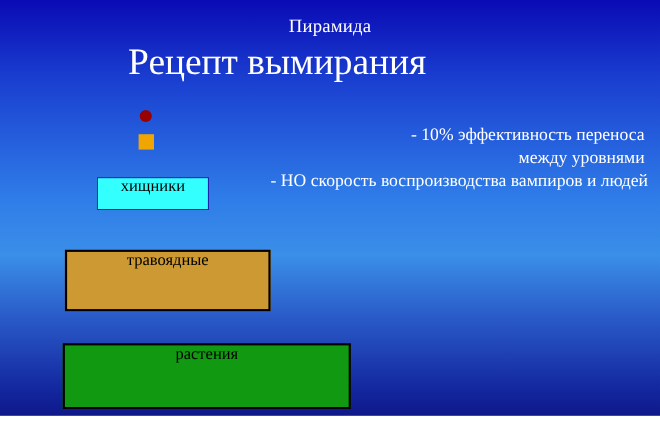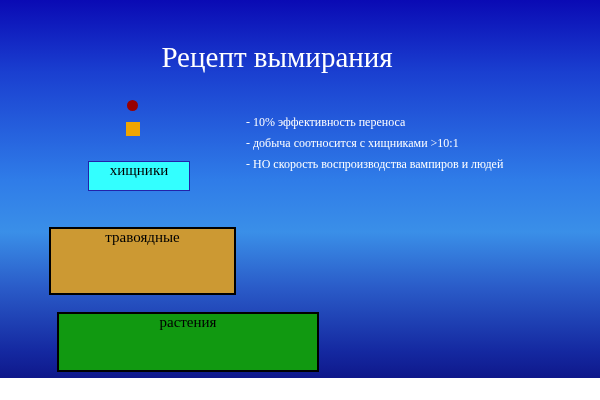--- a/index.html
+++ b/index.html
@@ -39,31 +39,31 @@
     line-height: 20px;
     letter-spacing: 0.2px;
   }
   .title-big {
     position: absolute;
     top: 40px;
     left: 0;
     width: 504px;
     text-align: center;
     color: #ffffff;
-    font-size: 29px;
+    font-size: 34px;
     line-height: 34px;
-    margin-left: 25px;
   }
   .notes {
     position: absolute;
     top: 112px;
     right: 14px;
     width: 340px;
+    text-align: right;
     color: #ffffff;
-    font-size: 12px;
+    font-size: 16px;
     line-height: 21px;
   }
   .notes div {
     white-space: nowrap;
   }
   .dot-red {
     position: absolute;
     left: 127px;
     top: 100px;
     width: 11px;
@@ -90,47 +90,48 @@
   }
   .level-predators {
     left: 88px;
     top: 161px;
     width: 102px;
     height: 30px;
     background: #33ffff;
     border: 1px solid #2222aa;
   }
   .level-herbivores {
-    left: 49px;
+    left: 59px;
     top: 227px;
     width: 187px;
-    height: 68px;
+    height: 56px;
     background: #cc9933;
     border: 2px solid #000000;
   }
   .level-plants {
     left: 11px;
     top: 312px;
     width: 262px;
     height: 60px;
     background: #119911;
     border: 2px solid #000000;
     margin-left: 46px;
   }
 </style>
 </head>
 <body>
 
 <div id="slide">
 
+  <div class="title-small">Пирамида</div>
   <div class="title-big">Рецепт вымирания</div>
 
   <div class="notes">
     <div>- 10% эффективность переноса</div>
-    <div>- добыча соотносится с хищниками &gt;10:1</div>
+    <div>между уровнями</div>
     <div>- НО скорость воспроизводства вампиров и людей</div>
   </div>
 
   <div class="dot-red"></div>
   <div class="square-orange"></div>
 
   <div class="level level-predators">
     <span>хищники</span>
   </div>
 

